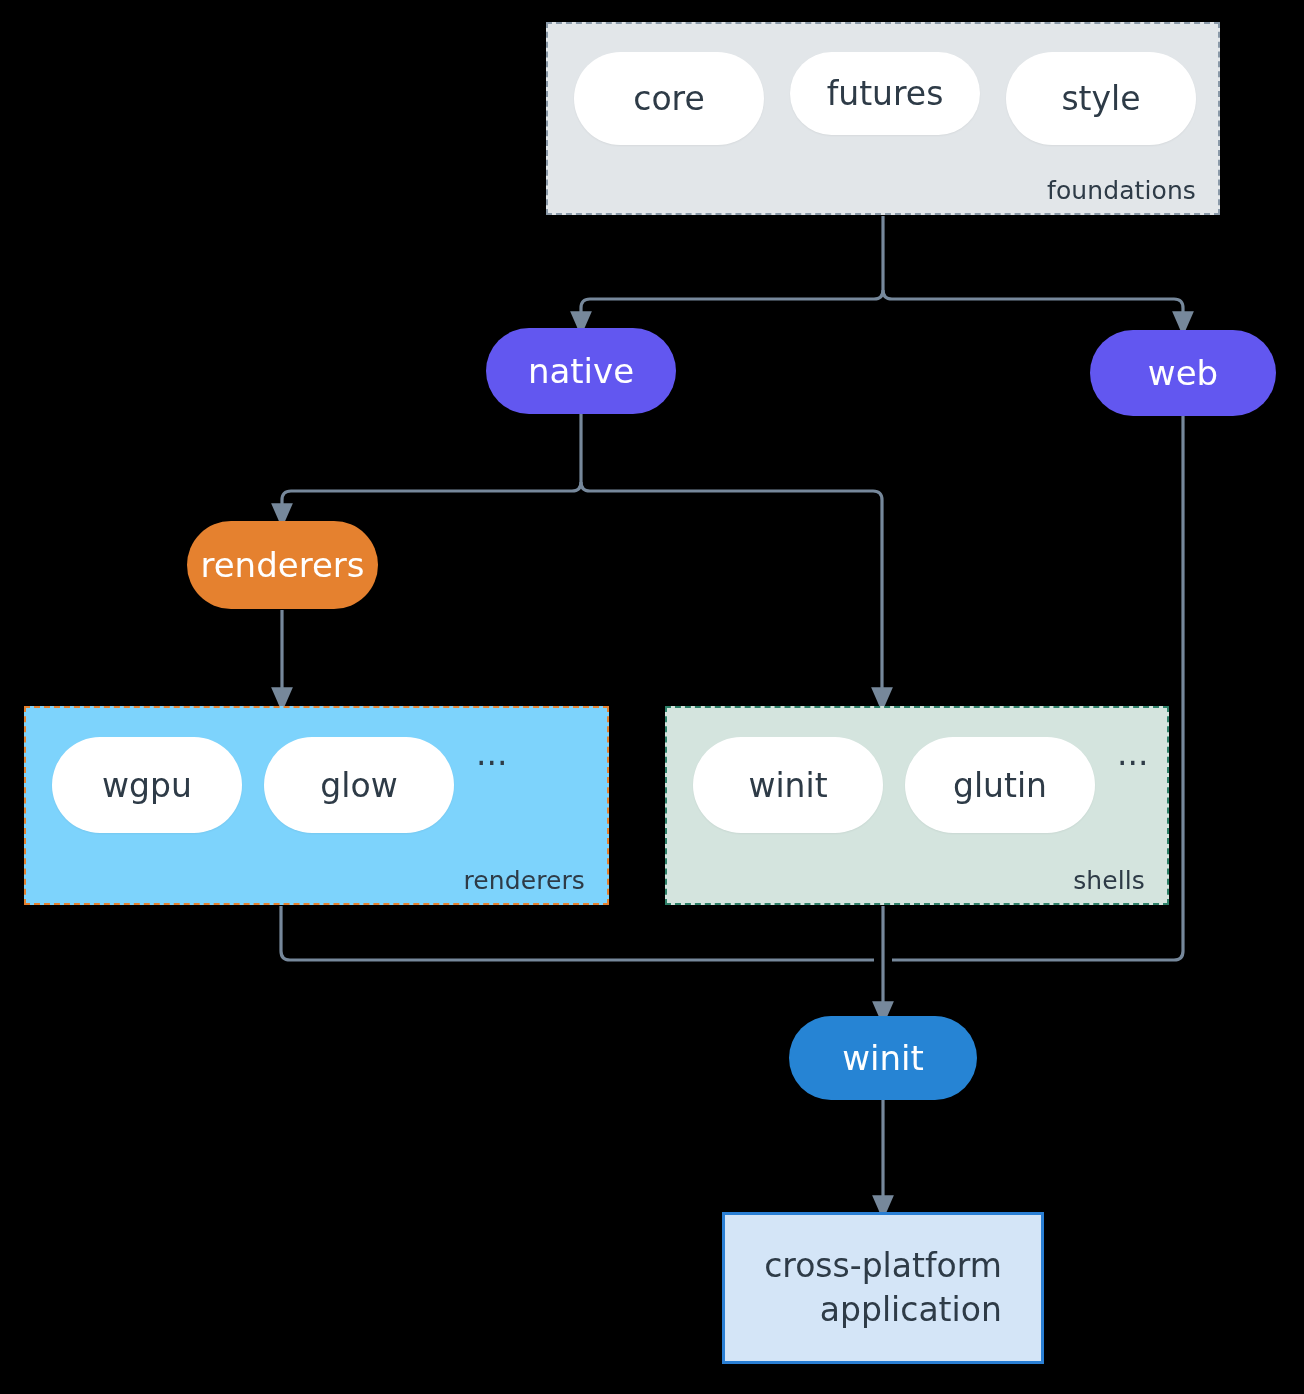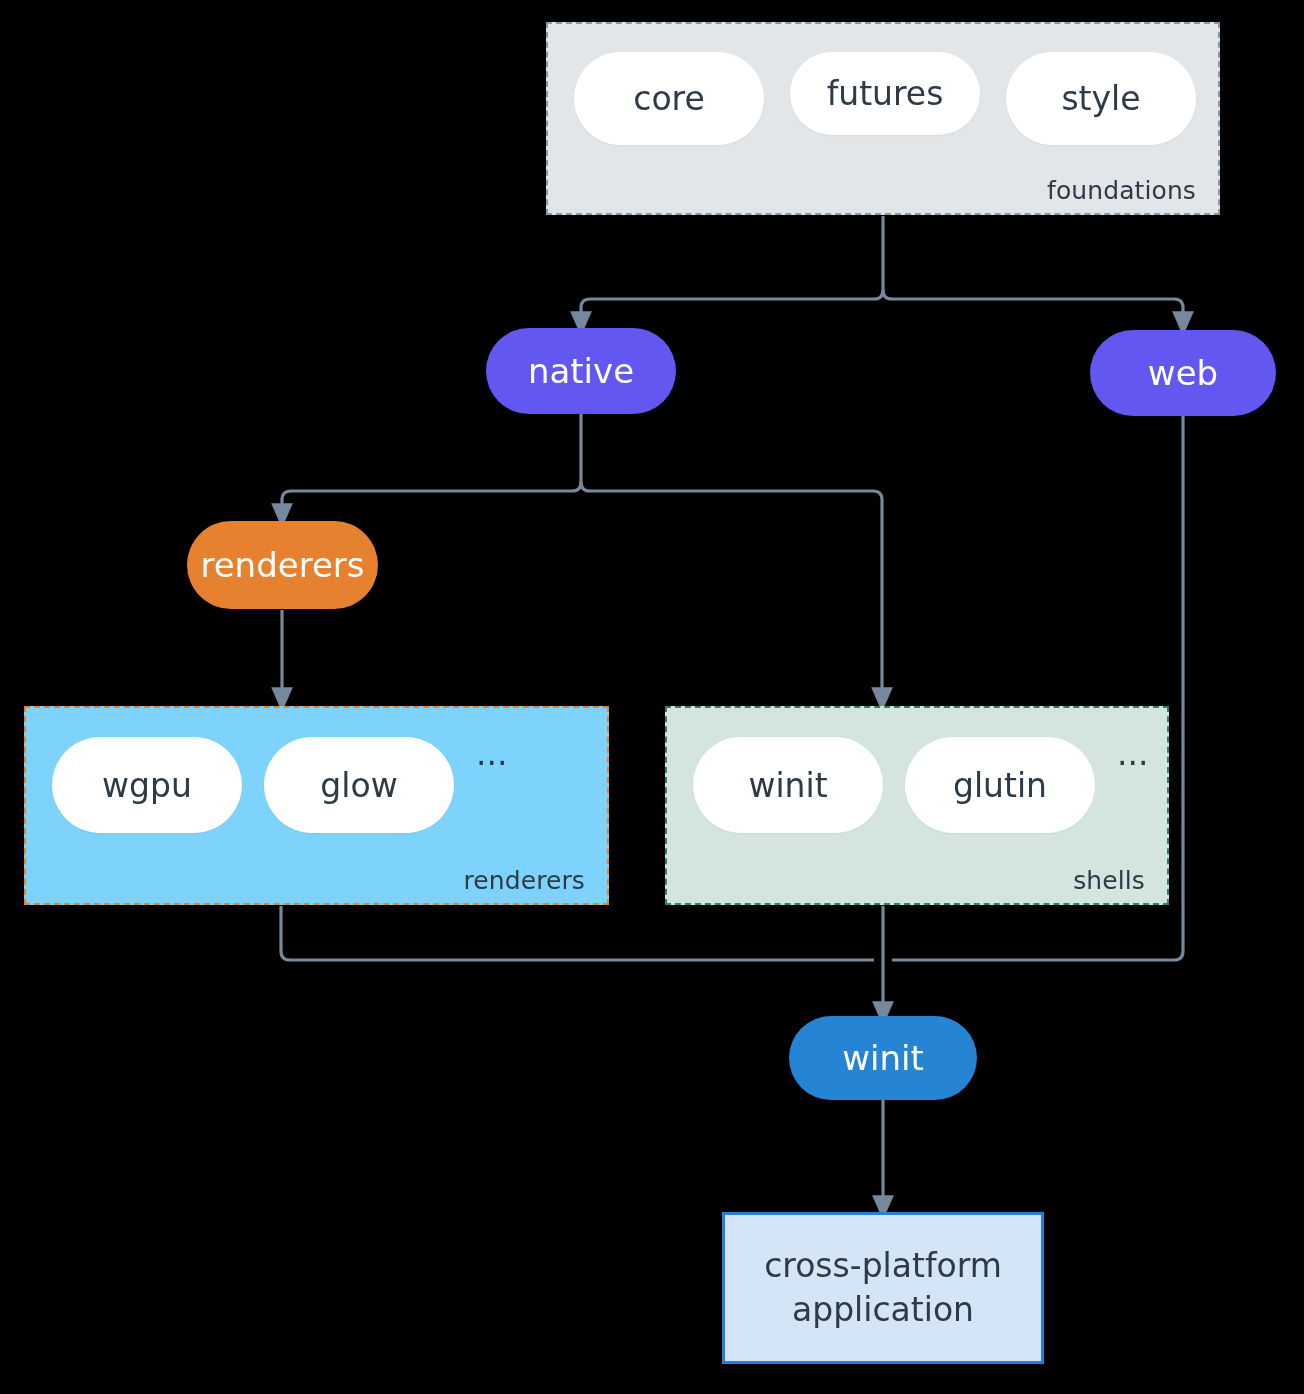--- a/index.html
+++ b/index.html
@@ -74,21 +74,21 @@
     box-sizing: border-box;
   }
 
   
   .rect-node {
     position: absolute;
     box-sizing: border-box;
     display: flex;
     align-items: center;
     justify-content: center;
-    text-align: center;
+    text-align: right;
     font-size: 33px;
     line-height: 1.32;
     color: #2E3B47;
   }
 </style>
 </head>
 <body>
 
 <div id="canvas">
 

